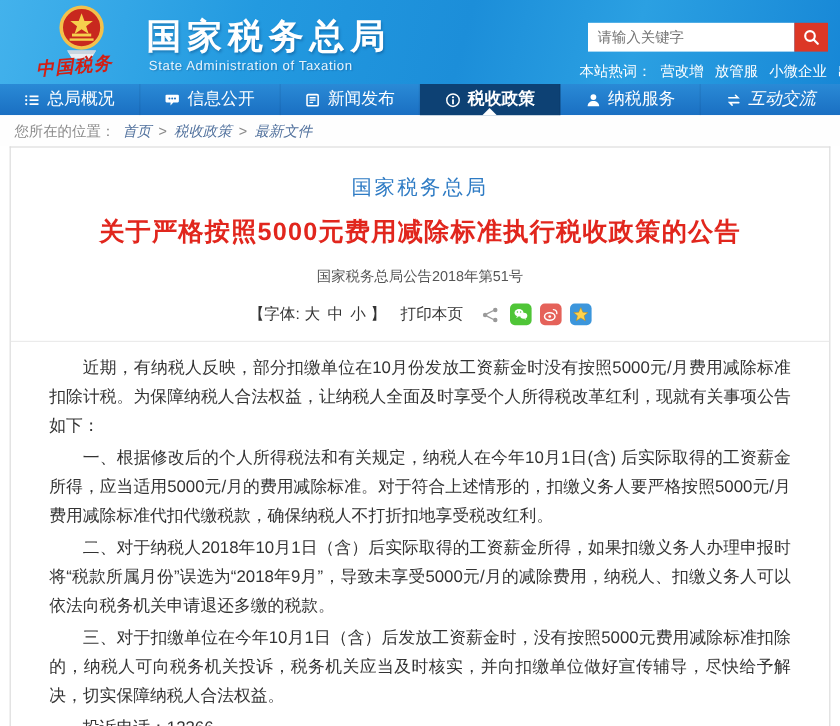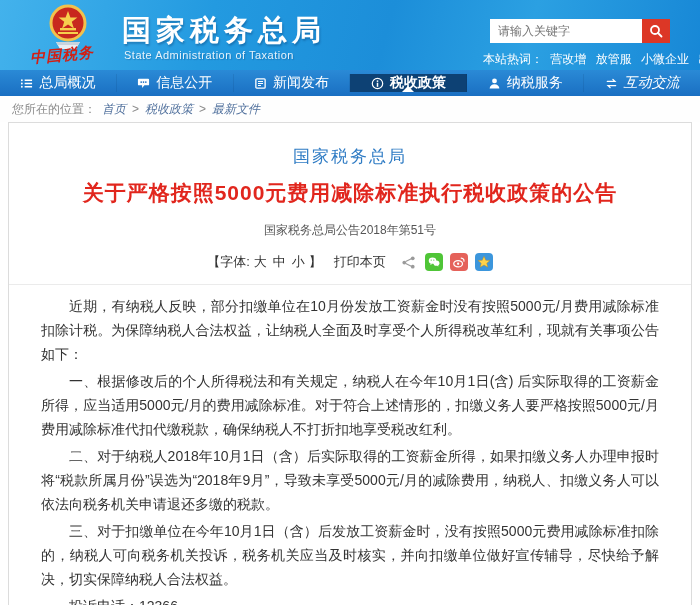--- a/index.html
+++ b/index.html
@@ -12,31 +12,31 @@
   .logo { position:absolute; left:30px; top:3px; width:90px; height:66px; }
   .logo svg { display:block; margin-left:10px; }
   .logo-caption { position:absolute; left:0; top:43px; color:#d21f14;
     font-family:"DejaVu Serif",serif; font-style:italic; font-weight:bold;
     font-size:15px; letter-spacing:1px; transform:rotate(-5deg); white-space:nowrap; }
   .site-name { position:absolute; left:122px; top:11px; color:#fff; font-size:29px;
     font-weight:bold; letter-spacing:5px; text-shadow:1px 2px 2px rgba(0,40,90,.3); white-space:nowrap; }
   .site-name-en { position:absolute; left:124px; top:49px; color:#e6f3fc; font-size:11px;
     letter-spacing:.5px; text-shadow:1px 1px 1px rgba(0,40,90,.25); white-space:nowrap; }
   .search-box { position:absolute; left:490px; top:19px; display:flex; height:24px; }
-  .search-input { width:152px; height:24px; border:none; outline:none; padding:0 8px;
+  .search-input { width:172px; height:24px; border:none; outline:none; padding:0 8px;
     font-size:12px; color:#333; background:#fff; }
   .search-btn { width:28px; height:24px; border:none; background:#dc3726; cursor:pointer;
     display:flex; align-items:center; justify-content:center; }
   .hot-words { position:absolute; left:483px; top:51px; color:#fff; font-size:12px;
     white-space:nowrap; }
   .hot-words .hw { margin-right:6px; cursor:pointer; }
   .hot-label { margin-right:4px;text-align:center; }
 
   
-  .nav { display:flex; height:26px; background:linear-gradient(#2a8ad6,#1a6fc2);align-items:center; }
+  .nav { display:flex; height:26px; background:linear-gradient(#2a8ad6,#1a6fc2); }
   .nav-item { flex:1; display:flex; align-items:center; justify-content:center; gap:6px;
     color:#fff; font-size:14px; cursor:pointer; position:relative;
     border-right:1px solid rgba(0,30,70,.10); }
   .nav-item:last-child { border-right:none;font-style:italic; }
   .nav-item.active { background:#0d4174; font-weight:bold; }
   .nav-item.active .pointer { position:absolute; bottom:0; left:50%; margin-left:-6px;
     width:0; height:0; border-left:6px solid transparent; border-right:6px solid transparent;
     border-bottom:6px solid #fff; }
   .nav-item svg { flex:0 0 auto; }
 

